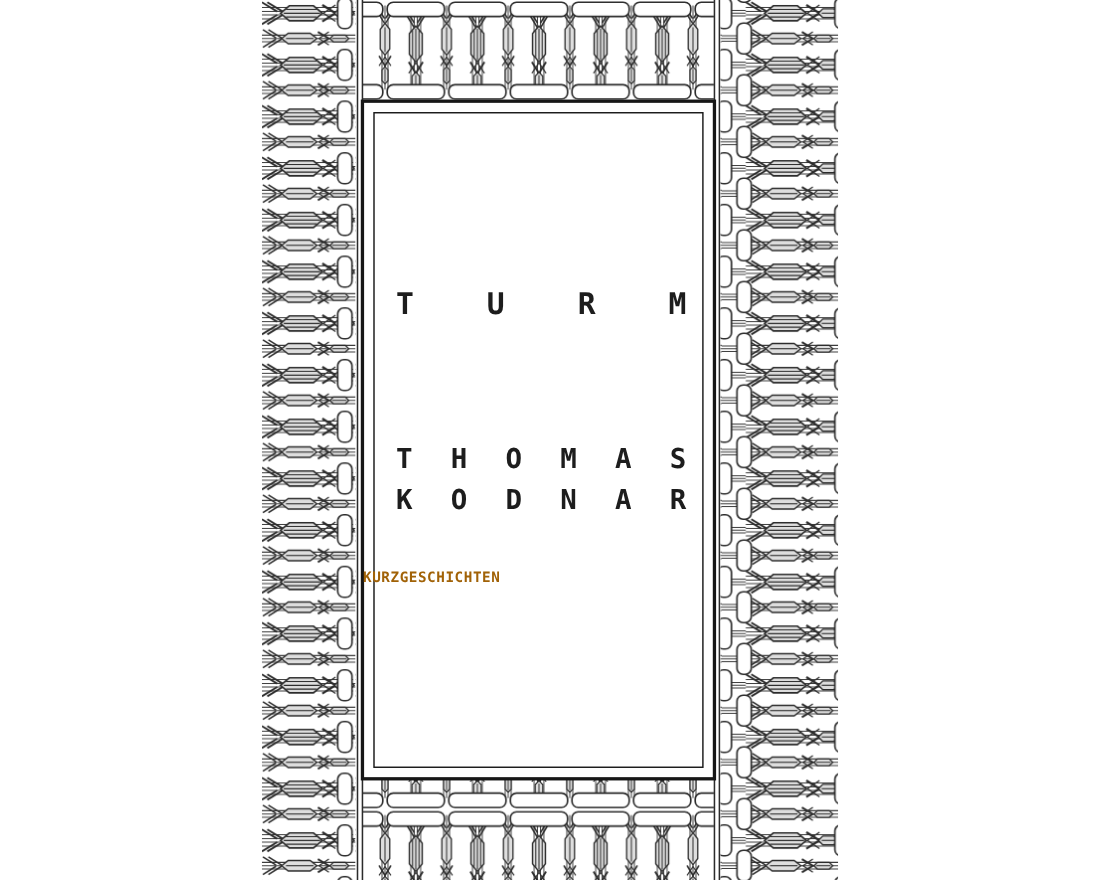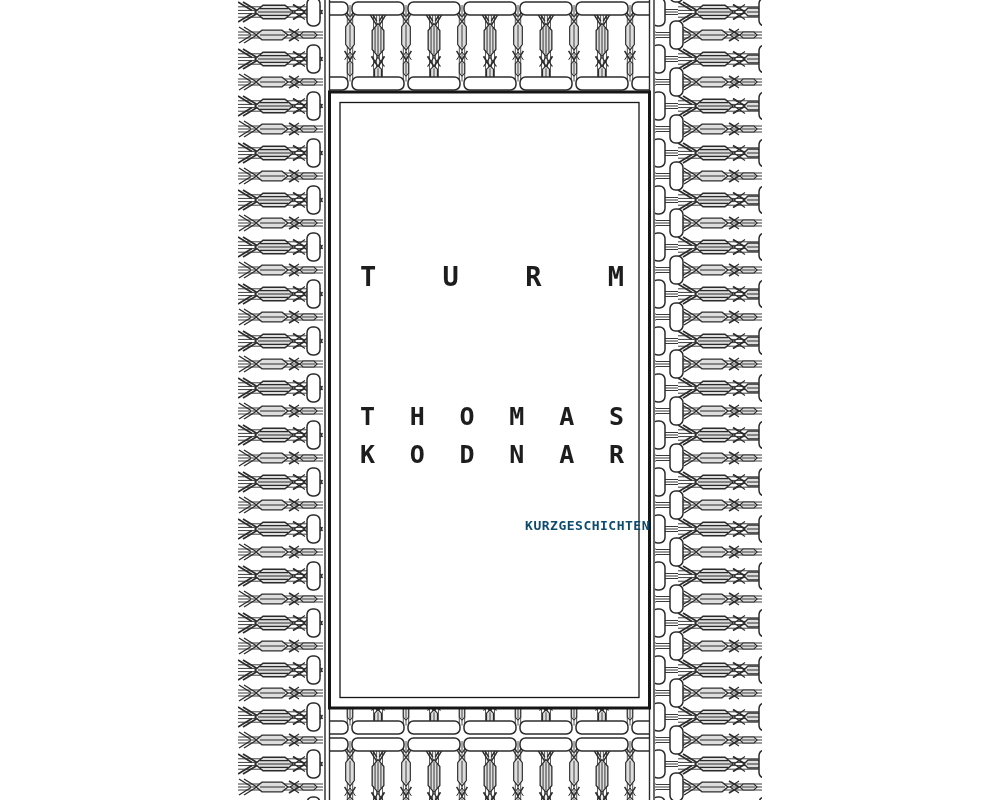--- a/index.html
+++ b/index.html
@@ -6,22 +6,22 @@
   body{width:1000px;height:800px;position:relative;overflow:hidden;
        font-family:"DejaVu Sans Mono", monospace;}
   .cover{position:absolute;left:238px;top:0;width:524px;height:800px;background:#ffffff;}
   .ornament{position:absolute;left:0;top:0;}
   .letter-row{position:absolute;left:122px;width:264px;display:flex;
               justify-content:space-between;font-weight:bold;color:#1d1d1d;}
   .title-row{top:262px;font-size:27px;line-height:30px;}
   .author-row{font-size:25px;line-height:30px;}
   .author-row-1{top:402px;}
   .author-row-2{top:440px;}
-  .subtitle{position:absolute;left:92px;width:320px;top:517px;text-align:right;
-            font-weight:bold;font-size:13px;line-height:18px;letter-spacing:0.5px;color:#0c4a6e;}
+  .subtitle{position:absolute;left:92px;width:320px;top:517px;text-align:left;
+            font-weight:bold;font-size:13px;line-height:18px;letter-spacing:0.5px;color:#a16207;}
   .letter{display:inline-block;}
 </style>
 </head>
 <body>
 
 <div class="cover">
 
   <svg class="ornament" width="524" height="800" viewBox="0 0 524 800" xmlns="http://www.w3.org/2000/svg">
     <defs>
 

